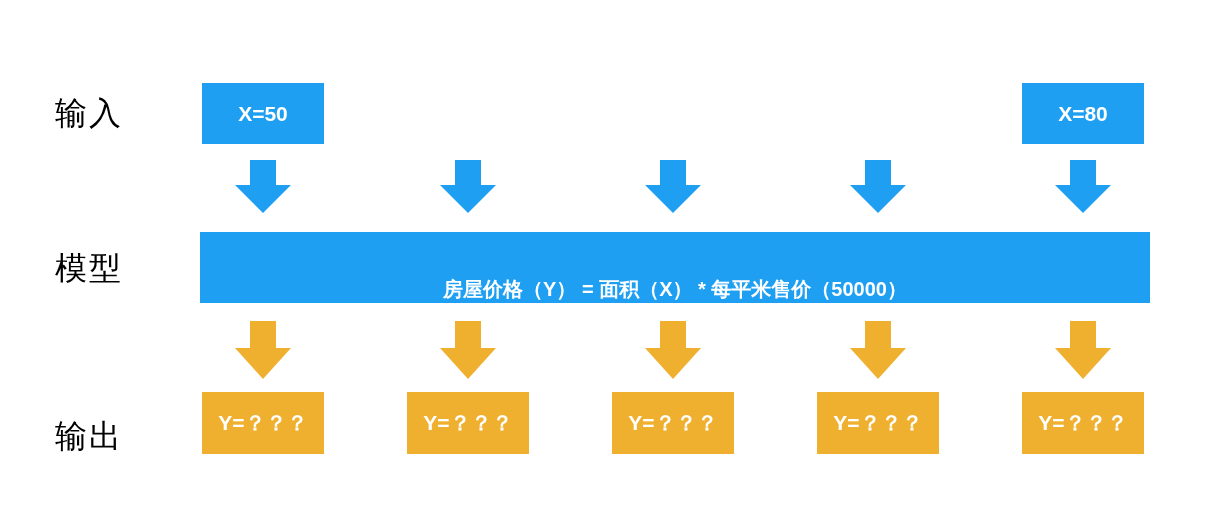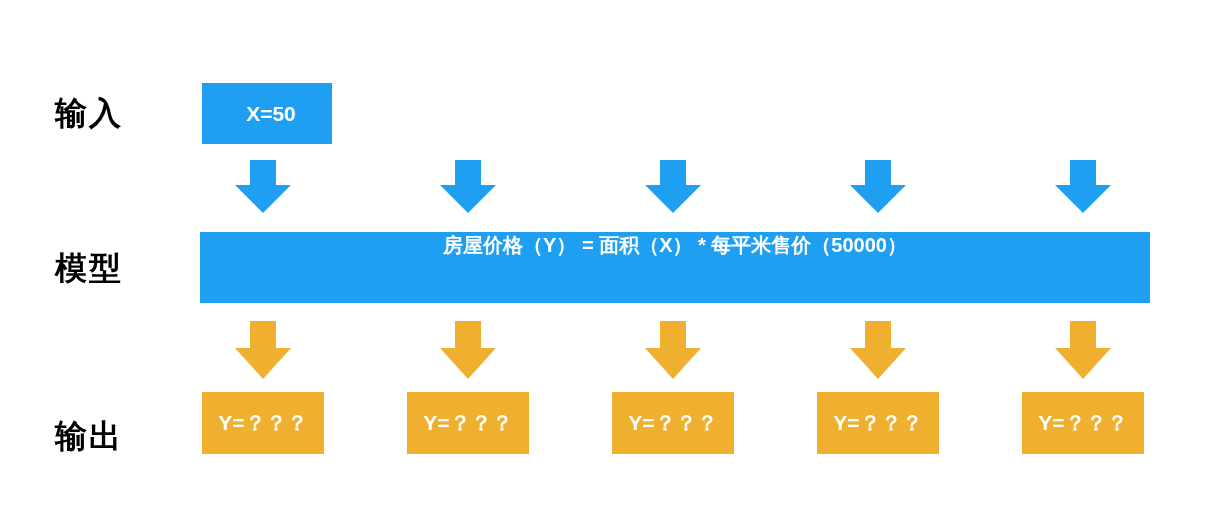--- a/index.html
+++ b/index.html
@@ -11,21 +11,21 @@
     position: relative;
     width: 1218px;
     height: 526px;
     background: var(--background, #fff);
     overflow: hidden;
   }
   .row-label {
     position: absolute;
     left: 55px;
     font-size: 32px;
-    font-weight: 700;
+    font-weight: 400;
     color: var(--label-text, #000);
     letter-spacing: 2px;
     line-height: 1;
     white-space: nowrap;
   }
   .cols {
     position: absolute;
     left: 202px;
     width: 942px;
     display: flex;
@@ -41,52 +41,53 @@
     width: 122px;
     height: 61px;
     display: flex;
     align-items: center;
     justify-content: center;
     font-size: 21px;
     font-weight: 700;
     color: var(--box-text, #fff);
     white-space: nowrap;
   }
-  .box.blue   { background: var(--input-blue, #1E9FF2); padding-left: 8px; }
+  .box.blue   { background: var(--input-blue, #1E9FF2); }
   .box.orange { background: var(--output-orange, #F0B02F); height: 62px; }
   .arrow-blue   { color: var(--input-blue, #1E9FF2); }
   .arrow-orange { color: var(--output-orange, #F0B02F); }
   .model-bar {
     position: absolute;
     left: 200px;
     top: 232px;
     width: 950px;
     height: 71px;
     background: var(--input-blue, #1E9FF2);
     display: flex;
-    align-items: flex-start;
+    align-items: flex-end;
     justify-content: center;
     color: var(--box-text, #fff);
     font-size: 20px;
     font-weight: 700;
     white-space: nowrap;
   }
   svg.arrow { display: block; }
 </style>
 </head>
 <body>
 
 <div class="canvas">
 
   <div class="row-label" style="top:97px">输入</div>
   <div class="row-label" style="top:252px">模型</div>
   <div class="row-label" style="top:420px">输出</div>
 
   <div class="cols" style="top:83px">
     <div class="box blue">X=50</div>
+    <div class="box blue">X=80</div>
   </div>
 
   <div class="cols" style="top:160px">
     <div class="cell arrow-blue">
         <svg class="arrow" width="56" height="53" viewBox="0 0 56 53">
           <path d="M15 0 h26 v25 h15 L28 53 L0 25 h15 Z" fill="currentColor"></path>
         </svg>
       </div>
     <div class="cell arrow-blue">
         <svg class="arrow" width="56" height="53" viewBox="0 0 56 53">

